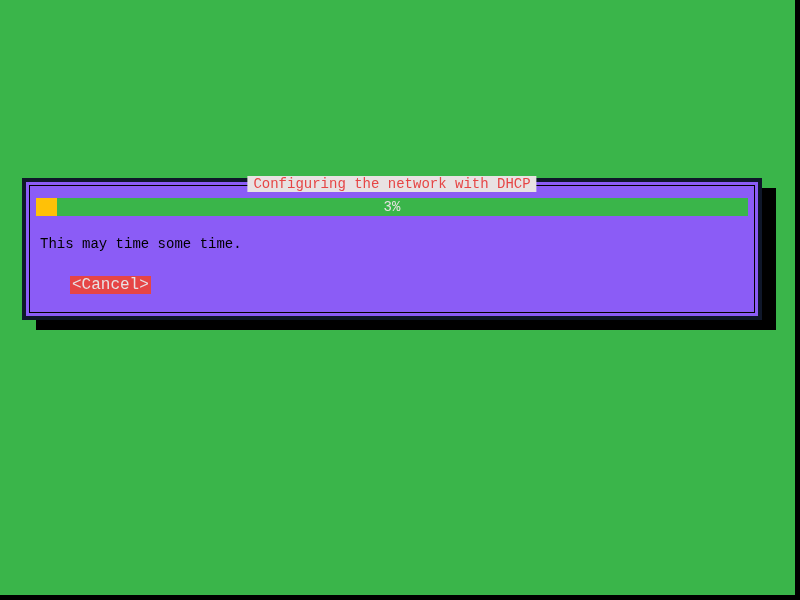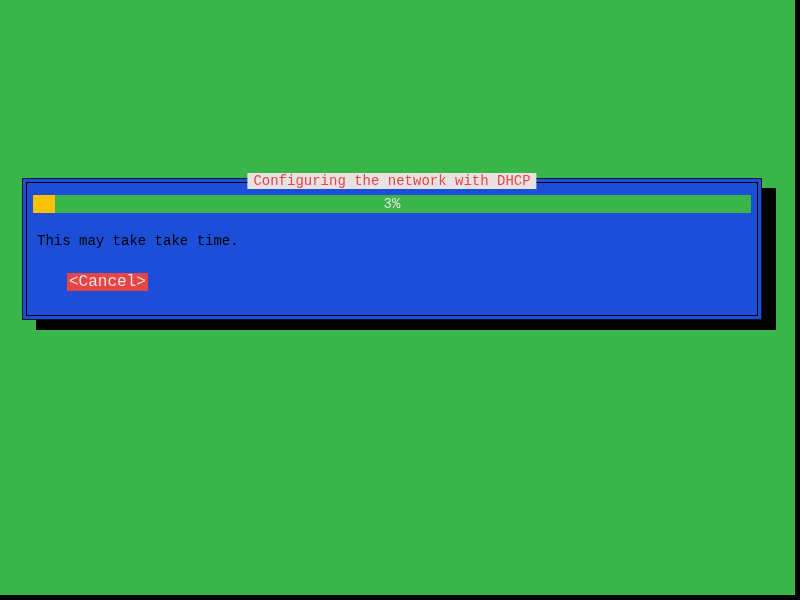--- a/index.html
+++ b/index.html
@@ -44,22 +44,22 @@
       height: 142px;
       background: #000;
     }
 
     .dialog {
       position: absolute;
       top: 178px;
       left: 22px;
       width: 740px;
       height: 142px;
-      background: #1d4ed8;
-      border: 1px solid #0f172a;
+      background: #8b5cf6;
+      border: 4px solid #0f172a;
       padding: 3px;
     }
 
     .dialog-inner-border {
       border: 1px solid #000;
       height: 100%;
       position: relative;
       padding: 12px 6px 6px 6px;
     }
 
@@ -133,20 +133,20 @@
 <div class="dialog">
   <div class="dialog-inner-border">
     <div class="dialog-title">Configuring the network with DHCP</div>
 
     <div class="progress-row">
       <div class="progress-done"></div>
       <div class="progress-remaining"></div>
       <div class="progress-label">3%</div>
     </div>
 
-    <div class="subtext">This may take take time.</div>
+    <div class="subtext">This may time some time.</div>
 
     <button class="cancel-btn">&lt;Cancel&gt;</button>
   </div>
 </div>
 
 <div class="bottom-border"></div>
 <div class="right-border"></div>
 
 </body></html>

